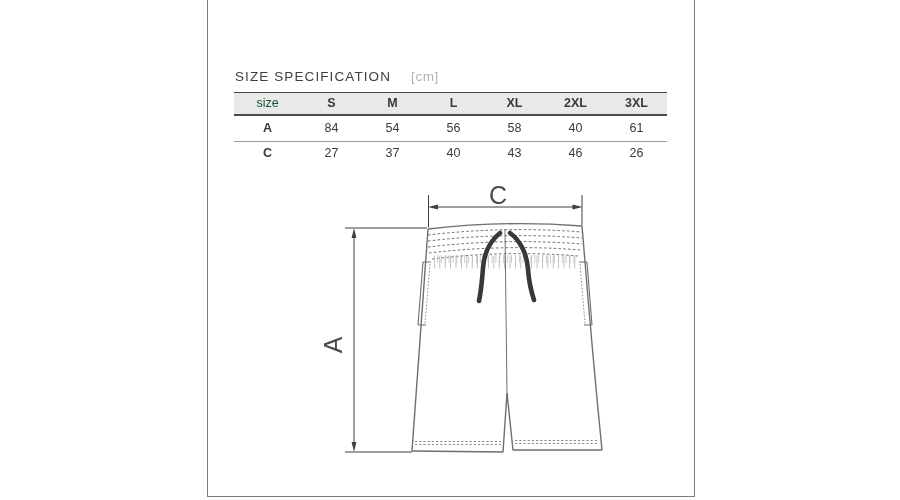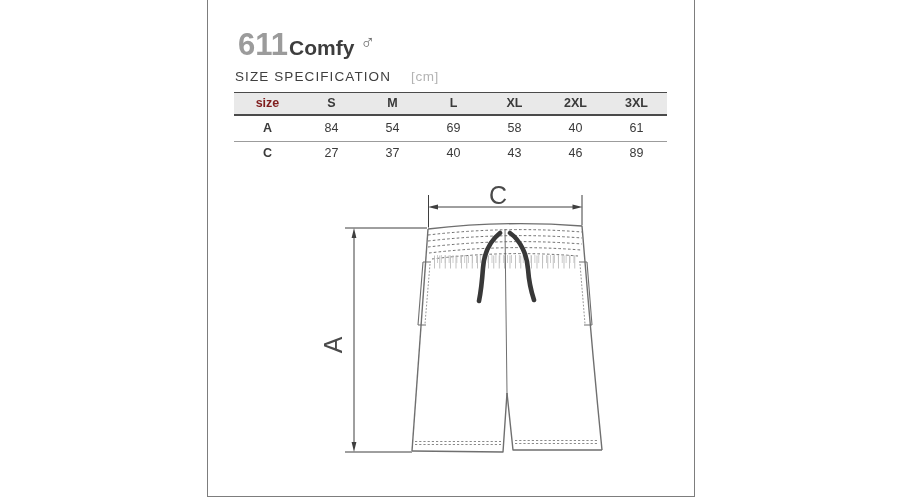--- a/index.html
+++ b/index.html
@@ -26,42 +26,37 @@
   .heading .unit{color:#b3b3b3;margin-left:20px;letter-spacing:0.6px;}
   table.size-table{
     position:absolute;left:26px;top:92px;width:433px;border-collapse:collapse;table-layout:fixed;
     font-size:12.5px;color:#3a3a3a;
   }
   table.size-table col.first{width:67px;}
   table.size-table th{
     background:#e9e9e9;border-top:1.2px solid #4a4a4a;border-bottom:2.2px solid #4a4a4a;
     font-weight:bold;padding:3px 0 4px;text-align:center;
   }
-  table.size-table th.size-col{font-weight:bold;color:#7f1d1d;}
+  table.size-table th.size-col{font-weight:normal;color:#14532d;}
   table.size-table td{text-align:center;}
   table.size-table tbody tr.row-a td{border-bottom:1px solid #9c9c9c;padding:5px 0 6px;}
   table.size-table tbody tr.row-c td{padding:4px 0 3px;}
   table.size-table td.rowlabel{font-weight:bold;}
   .note{
     position:absolute;left:26px;top:154px;font-size:9px;font-style:italic;color:#4f4f4f;white-space:nowrap;
   }
   .note .note-pct{margin-left:23px;}
   svg.diagram{position:absolute;left:113px;top:180px;}
   svg text{font-family:"Liberation Sans", sans-serif;}
 </style>
 </head>
 <body>
 
 <div class="sheet">
 
-  <div class="title-row">
-    <span class="code">611</span>
-    <span class="name">Comfy</span>
-    <span class="gender">♂</span>
-  </div>
 
   <div class="heading">
     <span>SIZE SPECIFICATION</span><span class="unit">[cm]</span>
   </div>
 
   <table class="size-table">
     <colgroup>
         <col class="first">
         <col>
         <col>
@@ -79,33 +74,33 @@
         <th>XL</th>
         <th>2XL</th>
         <th>3XL</th>
       </tr>
     </thead>
     <tbody>
       <tr class="row-a">
         <td class="rowlabel">A</td>
         <td>84</td>
         <td>54</td>
-        <td>69</td>
+        <td>56</td>
         <td>58</td>
         <td>40</td>
         <td>61</td>
       </tr>
       <tr class="row-c">
         <td class="rowlabel">C</td>
         <td>27</td>
         <td>37</td>
         <td>40</td>
         <td>43</td>
         <td>46</td>
-        <td>89</td>
+        <td>26</td>
       </tr>
     </tbody>
   </table>
 
 
   <svg class="diagram" width="330" height="300" viewBox="320 180 330 300">
 
     <g stroke="#3f3f3f" stroke-width="1" fill="none">
       <line x1="427.5" y1="195" x2="427.5" y2="227.5"></line>
       <line x1="581" y1="195" x2="581" y2="225.5"></line>

